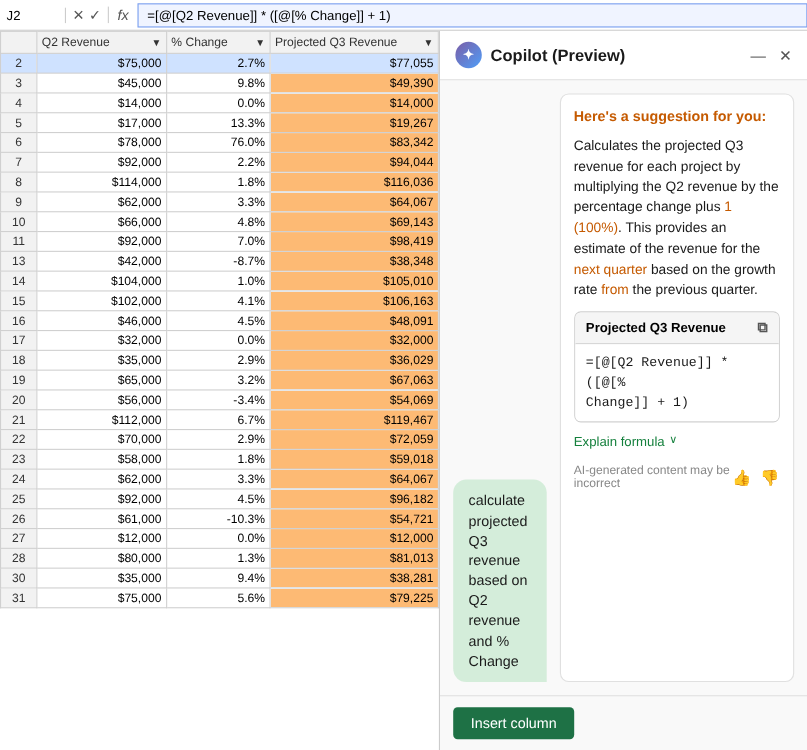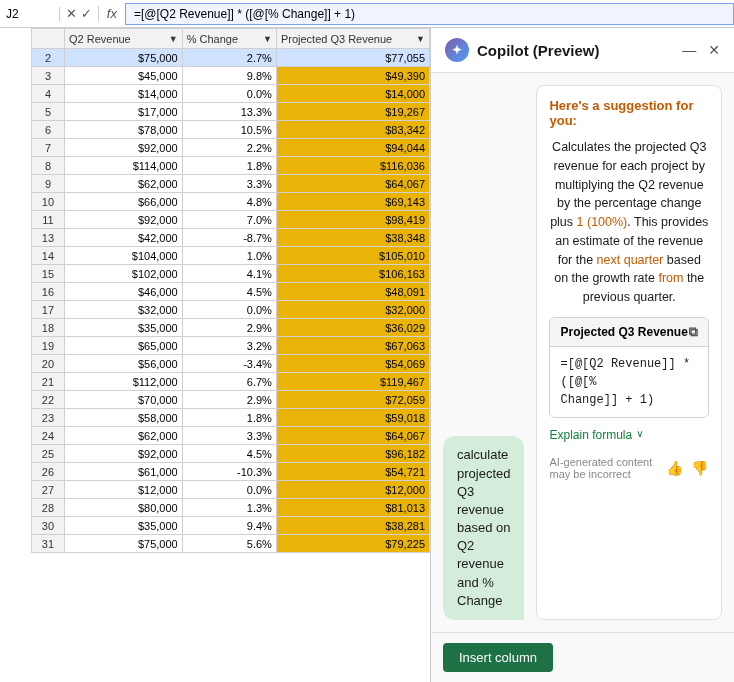--- a/index.html
+++ b/index.html
@@ -59,21 +59,20 @@
       height: 22px;
       display: flex;
       align-items: center;
     }
 
     
     .main-content {
       display: flex;
       flex: 1;
       overflow: hidden;
-      padding-left: 31px;
     }
 
     
     .spreadsheet {
       width: 400px;
       flex-shrink: 0;
       overflow: hidden;
       border-right: 1px solid #ccc;
       display: flex;
       flex-direction: column;
@@ -145,21 +144,21 @@
     }
 
     .td-currency {
       text-align: right;
     }
     .td-percent {
       text-align: right;
     }
     .td-projected {
       text-align: right;
-      background: #eab308;
+      background: #fdba74;
     }
 
     .row-selected td {
       background: #cfe2ff;
     }
 
     
     .copilot-panel {
       flex: 1;
       display: flex;
@@ -242,21 +241,20 @@
     .suggestion-title {
       color: #c55a00;
       font-weight: 600;
       font-size: 13px;
     }
 
     .suggestion-text {
       font-size: 12.5px;
       color: #1a1a1a;
       line-height: 1.5;
-      text-align: center;
     }
 
     .suggestion-text .highlight-orange {
       color: #c55a00;
       font-weight: 500;
     }
 
     
     .formula-card {
       border: 1px solid #d0d0d0;
@@ -418,21 +416,21 @@
     </tr>
           <tr>
       <td class="row-num">5</td>
       <td class="td-currency">$17,000</td>
       <td class="td-percent">13.3%</td>
       <td class="td-projected">$19,267</td>
     </tr>
           <tr>
       <td class="row-num">6</td>
       <td class="td-currency">$78,000</td>
-      <td class="td-percent">10.5%</td>
+      <td class="td-percent">76.0%</td>
       <td class="td-projected">$83,342</td>
     </tr>
           <tr>
       <td class="row-num">7</td>
       <td class="td-currency">$92,000</td>
       <td class="td-percent">2.2%</td>
       <td class="td-projected">$94,044</td>
     </tr>
           <tr>
       <td class="row-num">8</td>

